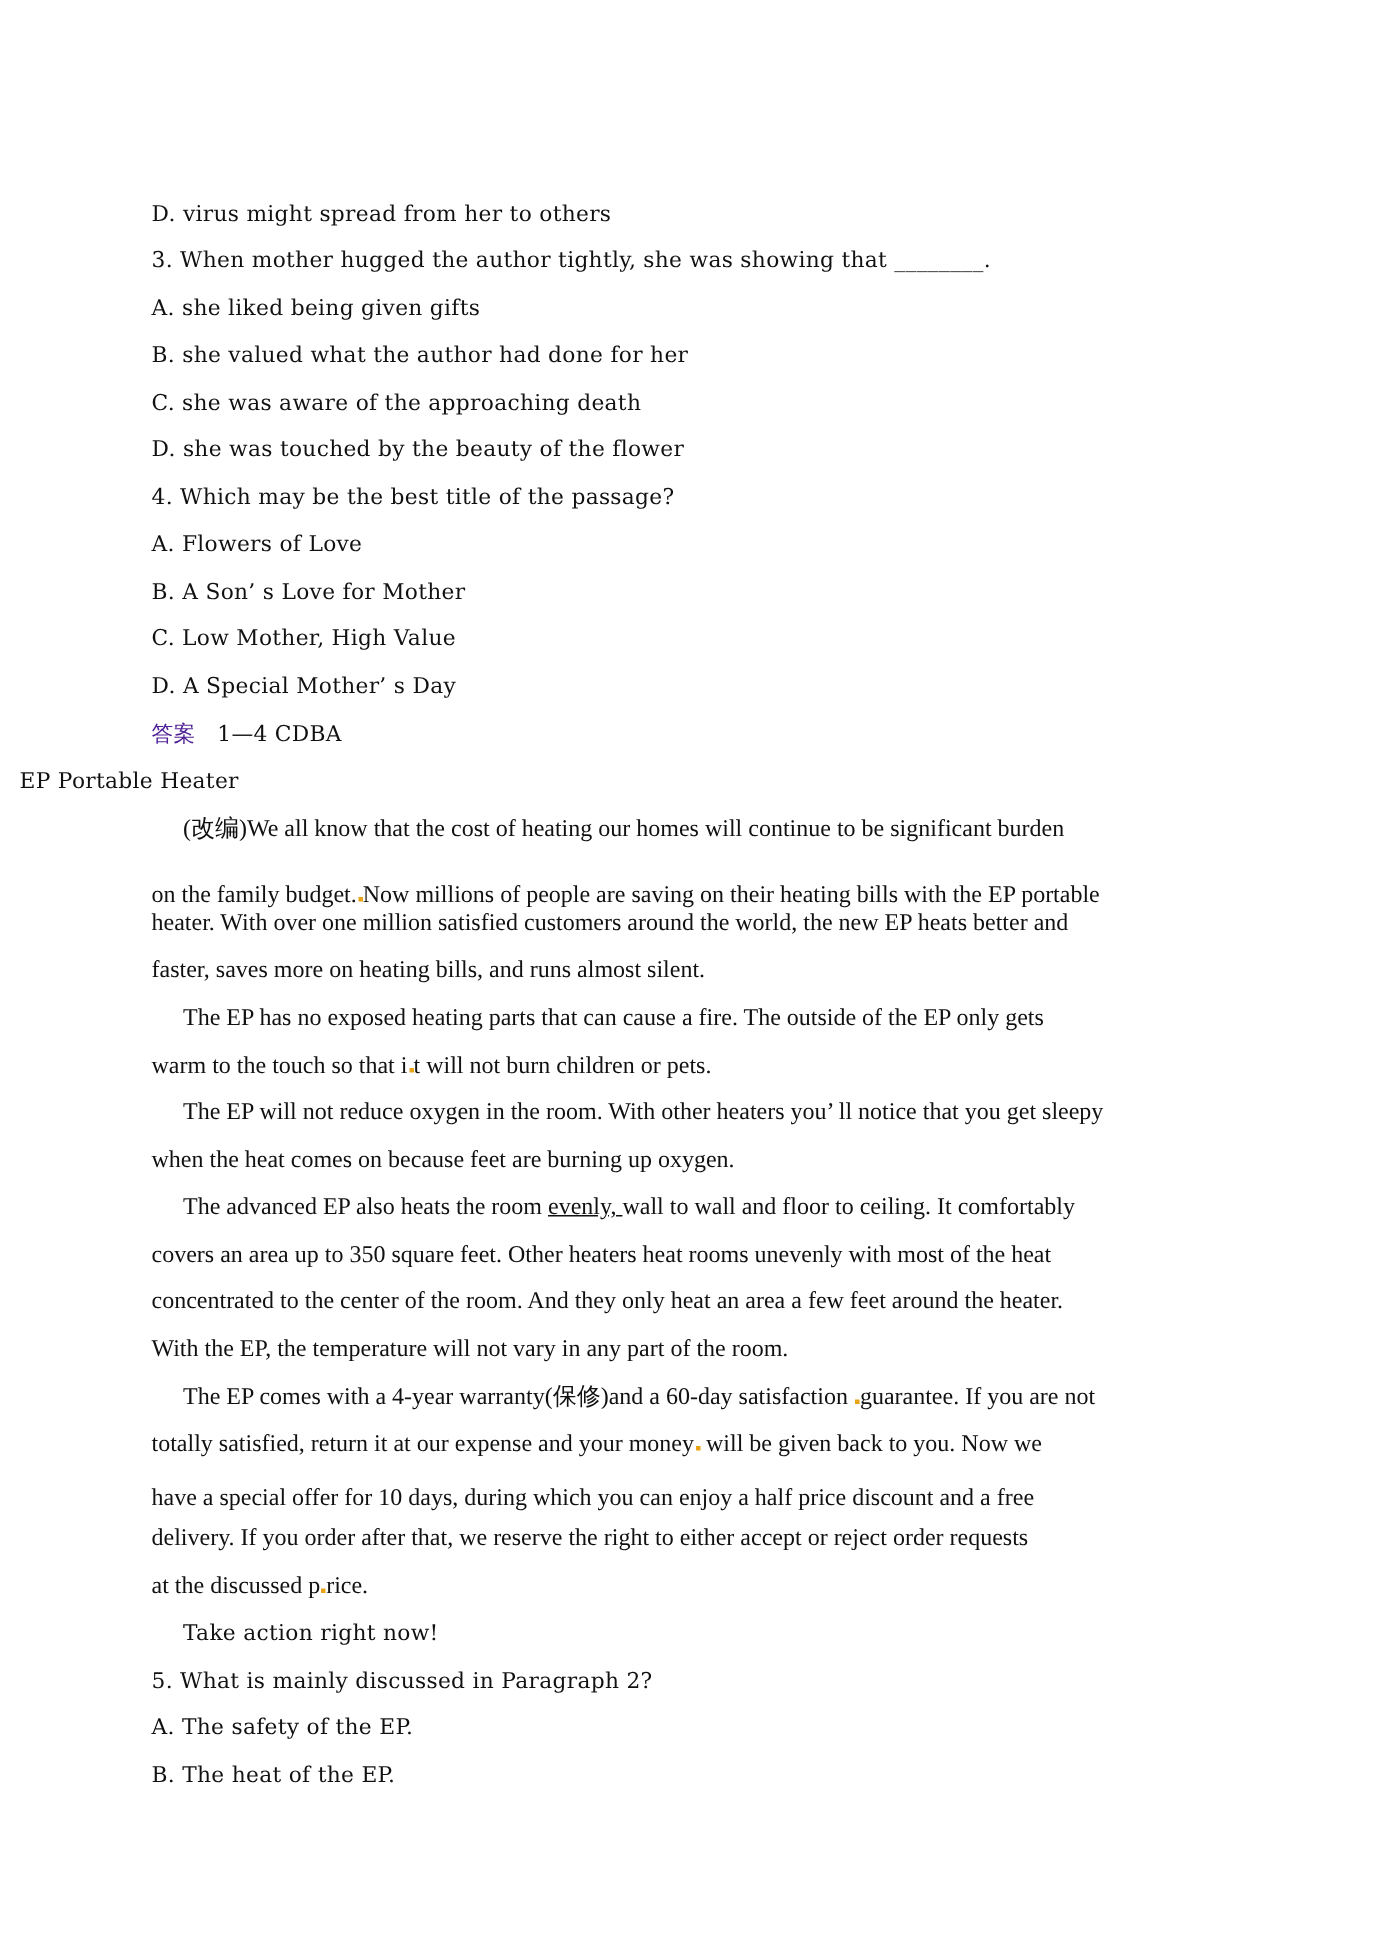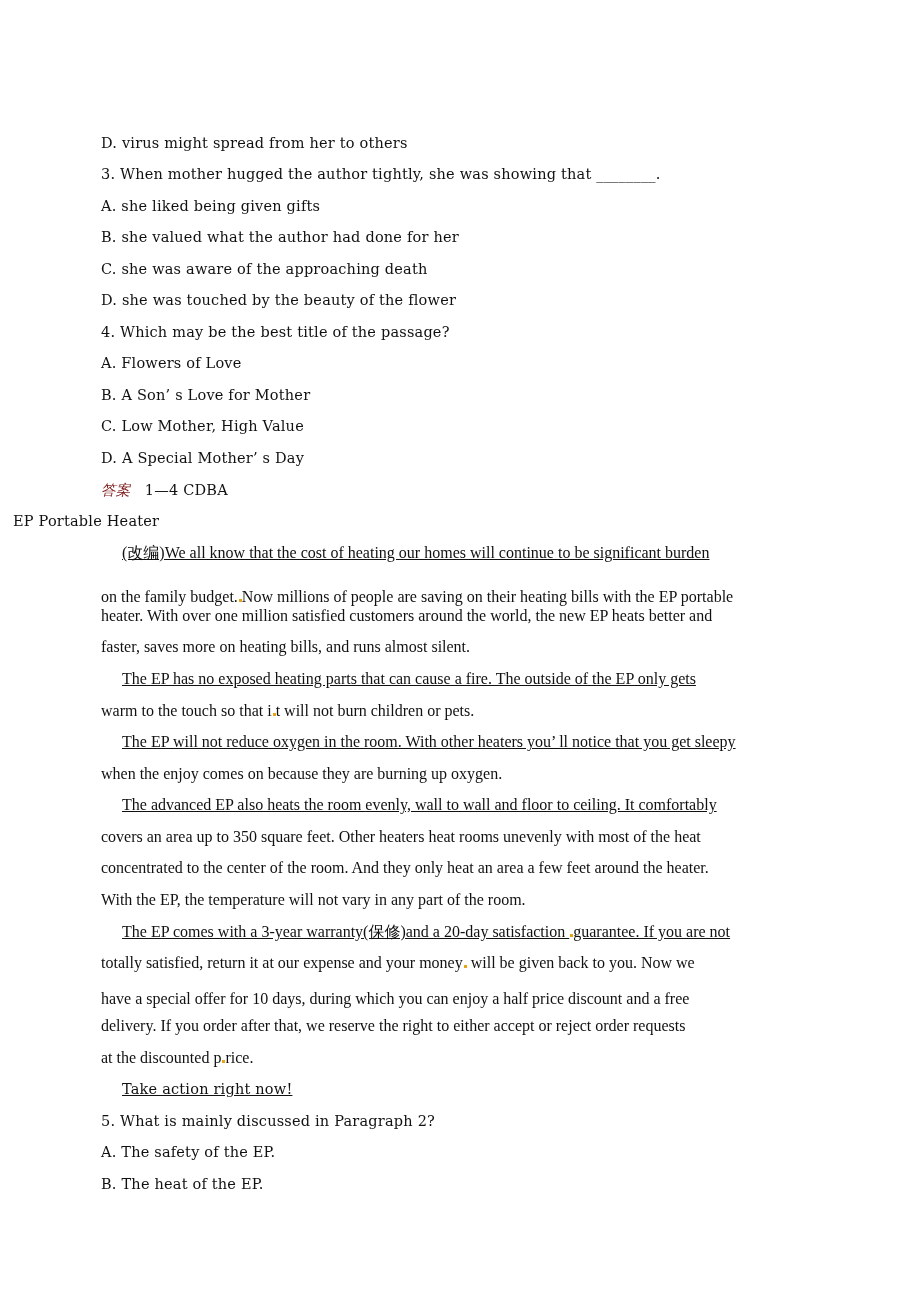--- a/index.html
+++ b/index.html
@@ -6,22 +6,22 @@
   body {
     width: 920px; height: 1302px; position: relative; overflow: hidden;
     font-family: "DejaVu Serif", "Liberation Serif", serif;
     color: #111; font-size: 14.5px;
   }
   .line {
     position: absolute; left: 88px; white-space: nowrap;
     line-height: 20px; height: 20px; letter-spacing: 0.2px; margin-left: 13px;
   }
   .narrow { font-family: "Liberation Serif", serif; font-size: 16px; letter-spacing: 0; }
-  .ind { left: 109px; text-decoration: underline; }
-  .red { color: #7f1d1d; font-style: italic; }
+  .ind { left: 109px; }
+  .red { color: #4c1d95; }
   .center { left: 0; width: 920px; text-align: left; }
   .ul { text-decoration: underline; text-align: center; }
   .mark { display: inline-block; width: 3px; height: 3px; background: #e8a317; margin: 0 0 0 1px; vertical-align: baseline; }
 </style>
 </head>
 <body>
 
 <div>
 
   <div class="line" style="top:133px">D. virus might spread from her to others</div>
@@ -51,39 +51,39 @@
   </div>
   <div class="line narrow" style="top:606px">heater. With over one million satisfied customers around the world, the new EP heats better and</div>
   <div class="line narrow" style="top:637px">faster, saves more on heating bills, and runs almost silent.</div>
 
   <div class="line narrow ind" style="top:669px">The EP has no exposed heating parts that can cause a fire. The outside of the EP only gets</div>
   <div class="line narrow" style="top:701px">
     <span>warm to the touch so that i</span><span class="mark"></span><span>t will not burn children or pets.</span>
   </div>
 
   <div class="line narrow ind" style="top:732px">The EP will not reduce oxygen in the room. With other heaters you’ ll notice that you get sleepy</div>
-  <div class="line narrow" style="top:764px">when the enjoy comes on because they are burning up oxygen.</div>
+  <div class="line narrow" style="top:764px">when the heat comes on because feet are burning up oxygen.</div>
 
   <div class="line narrow ind" style="top:795px">
     <span>The advanced EP also heats the room </span><span class="ul">evenly, </span><span>wall to wall and floor to ceiling. It comfortably</span>
   </div>
   <div class="line narrow" style="top:827px">covers an area up to 350 square feet. Other heaters heat rooms unevenly with most of the heat</div>
   <div class="line narrow" style="top:858px">concentrated to the center of the room. And they only heat an area a few feet around the heater.</div>
   <div class="line narrow" style="top:890px">With the EP, the temperature will not vary in any part of the room.</div>
 
   <div class="line narrow ind" style="top:922px">
-    <span>The EP comes with a 3-year warranty(保修)and a 20-day satisfaction </span><span class="mark"></span><span>guarantee. If you are not</span>
+    <span>The EP comes with a 4-year warranty(保修)and a 60-day satisfaction </span><span class="mark"></span><span>guarantee. If you are not</span>
   </div>
   <div class="line narrow" style="top:953px">
     <span>totally satisfied, return it at our expense and your money</span><span class="mark"></span><span> will be given back to you. Now we</span>
   </div>
   <div class="line narrow" style="top:989px">have a special offer for 10 days, during which you can enjoy a half price discount and a free</div>
   <div class="line narrow" style="top:1016px">delivery. If you order after that, we reserve the right to either accept or reject order requests</div>
   <div class="line narrow" style="top:1048px">
-    <span>at the discounted p</span><span class="mark"></span><span>rice.</span>
+    <span>at the discussed p</span><span class="mark"></span><span>rice.</span>
   </div>
 
   <div class="line ind" style="top:1079px">Take action right now!</div>
 
   <div class="line" style="top:1111px">5. What is mainly discussed in Paragraph 2?</div>
   <div class="line" style="top:1142px">A. The safety of the EP.</div>
   <div class="line" style="top:1174px">B. The heat of the EP.</div>
 
 </div>
 

